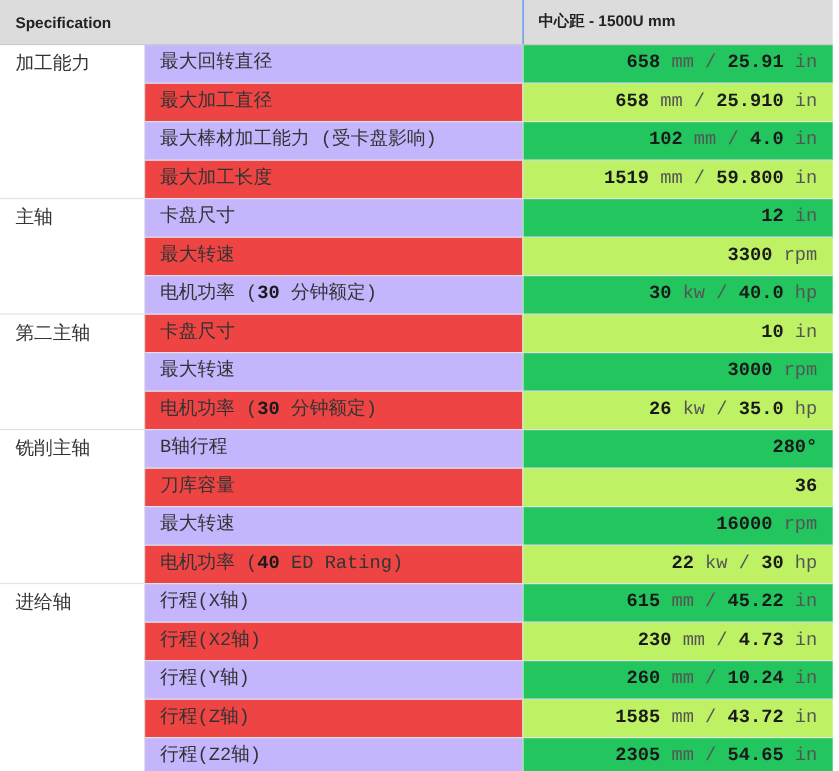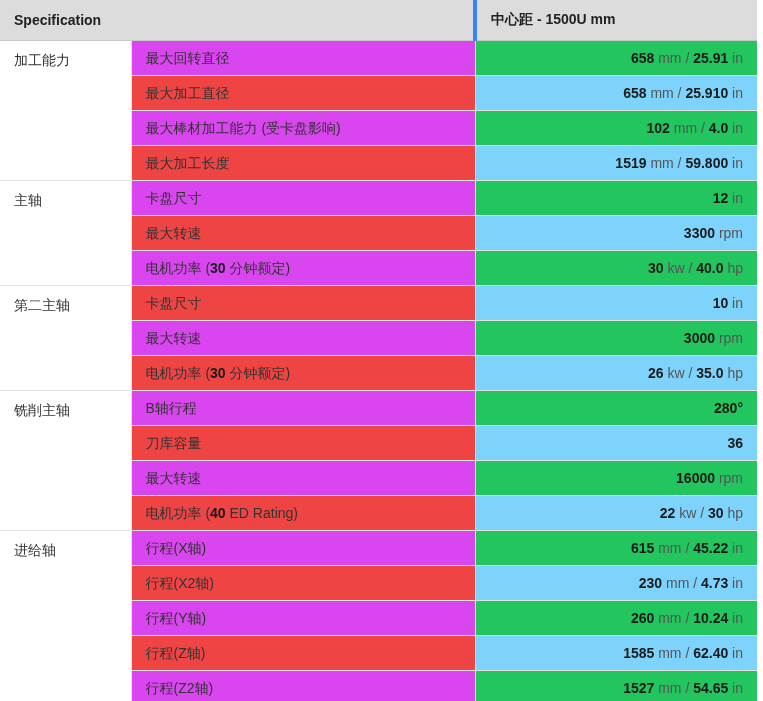--- a/index.html
+++ b/index.html
@@ -30,54 +30,55 @@
     color: #222222;
     font-size: 14px;
     font-weight: bold;
     text-align: left;
     padding: 11px 14px;
     border-bottom: 1px solid #c9c9c9;
     vertical-align: middle;
     height: 18px;
   }
   thead th.head-spec {
-    border-right: 4px solid #3b82f6;
+    border-right: 1px solid #3b82f6;
   }
 
   td {
     padding: 9px 14px;
     vertical-align: middle;
-    font-size: 14px;
+    font-size: 17px;
     line-height: 16px;
     border-bottom: 1px solid #e2e2e2;
+    font-family: Liberation Mono, monospace;
   }
   td.group-cell {
     background: #ffffff;
     color: #333333;
     vertical-align: top;
     border-right: 1px solid #e2e2e2;
     border-top: 1px solid #cfcfcf;
     padding-top: 11px;
   }
   tr.group-start td.item-cell,
   tr.group-start td.value-cell {
     border-top: 1px solid #cfcfcf;
   }
   td.item-cell {
-    background: #d946ef;
+    background: #c4b5fd;
     color: #333333;
     border-right: 1px solid #e2e2e2;
   }
   td.value-cell {
     background: #22c55e;
     text-align: right;
     color: #333333;
   }
   tr.alt td.item-cell { background: #ef4444; }
-  tr.alt td.value-cell { background: #7dd3fc; }
+  tr.alt td.value-cell { background: #bef264; }
 
   .num { font-weight: bold; color: #1a1a1a; }
   .unit { font-weight: normal; color: #555555; }
   tbody tr:last-child td { border-bottom: 1px solid #cfcfcf; }
   .bold-inline { font-weight: bold; color: #1a1a1a; }
 </style>
 </head>
 <body>
 
 <table class="spec-table">
@@ -161,20 +162,20 @@
       <tr class=" alt">
         <td class="item-cell">行程(X2轴)</td>
         <td class="value-cell"><span class="num">230</span><span class="unit"> mm / </span><span class="num">4.73</span><span class="unit"> in</span></td>
       </tr>
       <tr>
         <td class="item-cell">行程(Y轴)</td>
         <td class="value-cell"><span class="num">260</span><span class="unit"> mm / </span><span class="num">10.24</span><span class="unit"> in</span></td>
       </tr>
       <tr class=" alt">
         <td class="item-cell">行程(Z轴)</td>
-        <td class="value-cell"><span class="num">1585</span><span class="unit"> mm / </span><span class="num">62.40</span><span class="unit"> in</span></td>
+        <td class="value-cell"><span class="num">1585</span><span class="unit"> mm / </span><span class="num">43.72</span><span class="unit"> in</span></td>
       </tr>
       <tr>
         <td class="item-cell">行程(Z2轴)</td>
-        <td class="value-cell"><span class="num">1527</span><span class="unit"> mm / </span><span class="num">54.65</span><span class="unit"> in</span></td>
+        <td class="value-cell"><span class="num">2305</span><span class="unit"> mm / </span><span class="num">54.65</span><span class="unit"> in</span></td>
       </tr>
     </tbody>
 </table>
 
 </body></html>

